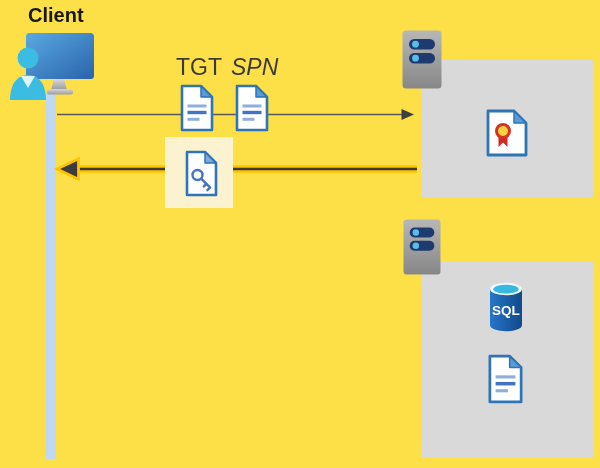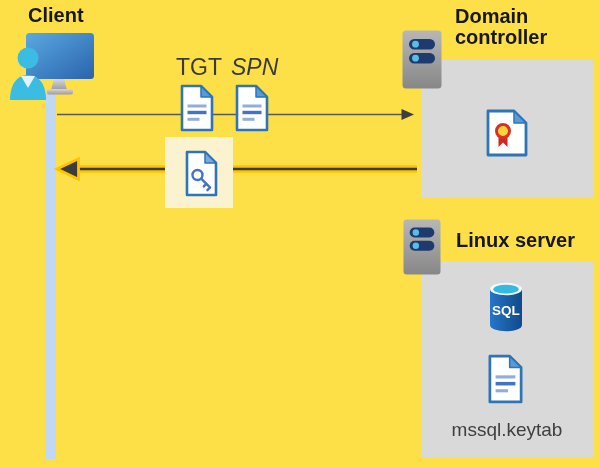--- a/index.html
+++ b/index.html
@@ -100,42 +100,39 @@
     <path d="M2,2 H20 L31,13 V45 H2 Z" fill="#ffffff" stroke="#2e75b6" stroke-width="2.6" stroke-linejoin="round"></path>
     <path d="M20,2 L31,13 H20 Z" fill="#7fa8d7" stroke="#2e75b6" stroke-width="1.5" stroke-linejoin="round"></path>
     <g stroke="#4472c4" stroke-width="2.4" fill="none" stroke-linecap="round">
       <circle cx="12.5" cy="25" r="5"></circle>
       <line x1="16.2" y1="28.6" x2="25" y2="37.5"></line>
       <line x1="21.3" y1="33.8" x2="18.8" y2="36.4"></line>
       <line x1="25" y1="37.5" x2="22.4" y2="40.2"></line>
     </g>
   </svg>
 
-  <div class="abs title z4" style="left:455px;top:6px;width:125px;">Domain controller</div>
   <svg class="abs z4" style="left:402px;top:30px;" width="40" height="59">
       <use href="#sym-server"></use>
     </svg>
   <svg class="abs z4" style="left:486px;top:109px;" width="42" height="48" viewBox="0 0 42 48">
     <path d="M2,2 H28 L40,14 V46 H2 Z" fill="#ffffff" stroke="#2e75b6" stroke-width="2.8" stroke-linejoin="round"></path>
     <path d="M28,2 L40,14 H28 Z" fill="#5b9bd5" stroke="#2e75b6" stroke-width="1.5" stroke-linejoin="round"></path>
     <path d="M12.5,25 V38 L17,33.5 L21.5,38 V25 Z" fill="#ce2a21"></path>
     <circle cx="17" cy="22" r="6.5" fill="#ffd23d" stroke="#d93025" stroke-width="3"></circle>
   </svg>
 
-  <div class="abs title z4" style="left:456px;top:230px;white-space:nowrap;">Linux server</div>
   <svg class="abs z4" style="left:402px;top:219px;" width="40" height="56">
       <use href="#sym-server"></use>
     </svg>
 
   <svg class="abs z4" style="left:487px;top:281px;" width="38" height="52" viewBox="0 0 38 52">
     <path d="M3,8 V44 A16,6.2 0 0 0 35,44 V8 Z" fill="url(#g-sql)"></path>
     <ellipse cx="19" cy="8" rx="16" ry="6.2" fill="#eef9fd"></ellipse>
     <ellipse cx="19" cy="8.2" rx="12.6" ry="4.4" fill="#35b9e0"></ellipse>
     <text x="19" y="33.5" text-anchor="middle" font-family="Liberation Sans, sans-serif" font-size="13.5" font-weight="bold" fill="#ffffff">SQL</text>
   </svg>
 
   <svg class="abs z4" style="left:487px;top:354px;" width="37" height="50">
       <use href="#sym-doc"></use>
     </svg>
 
-  <div class="abs file-label z4" style="left:421px;top:419px;width:172px;">mssql.keytab</div>
 
 </div>
 
 </body></html>

